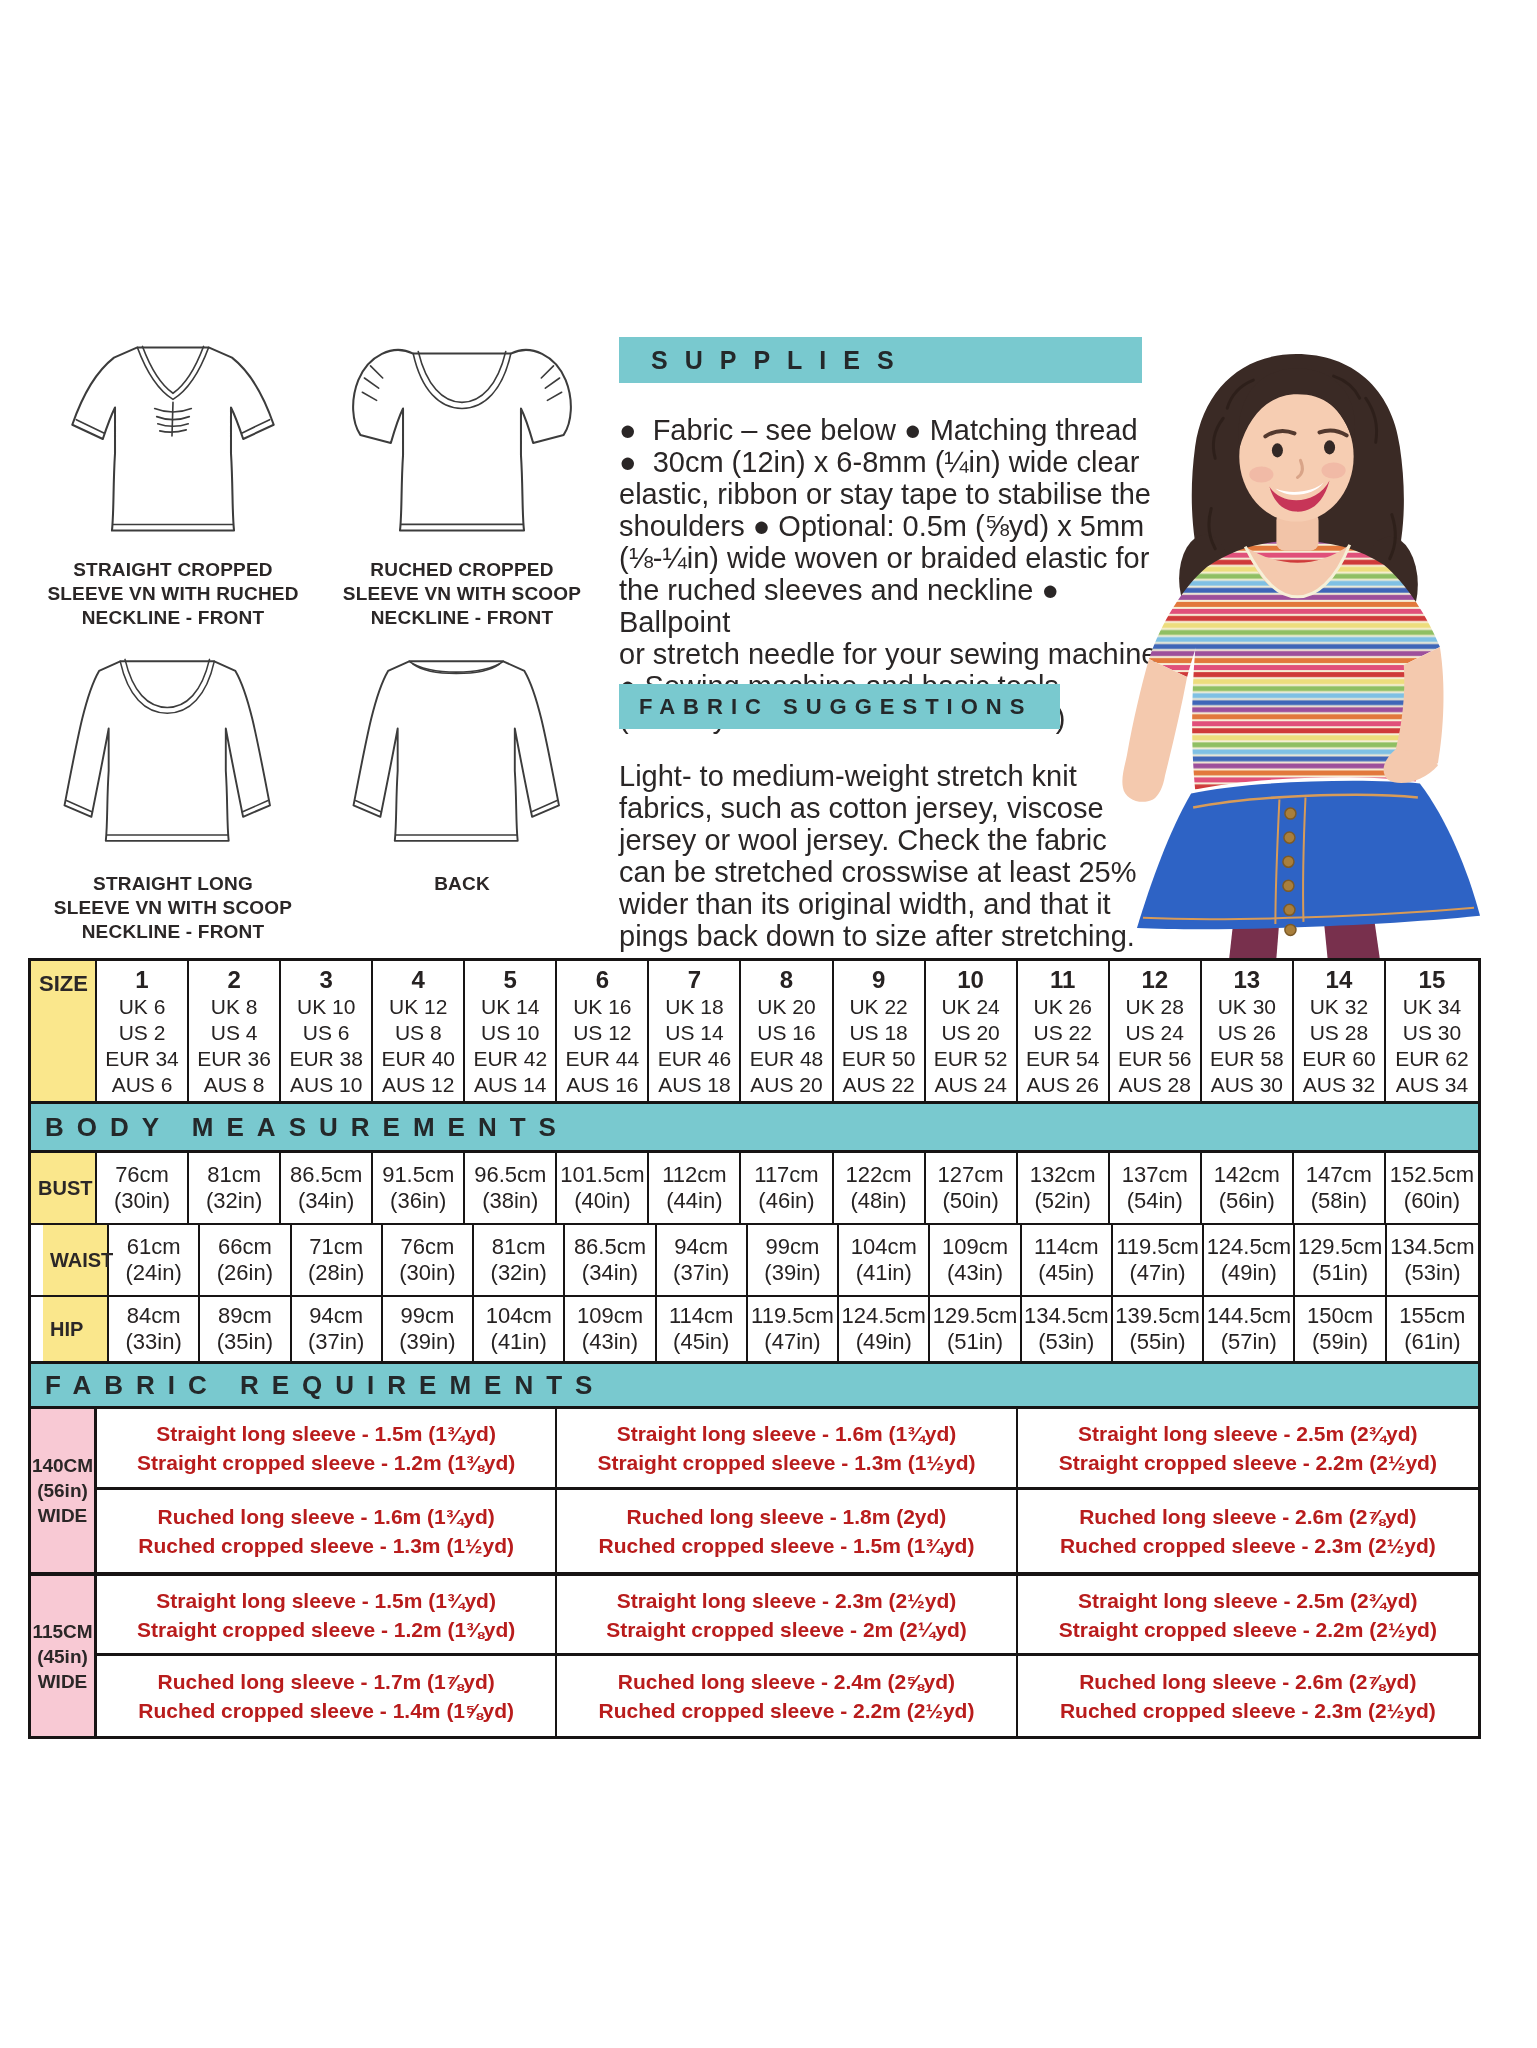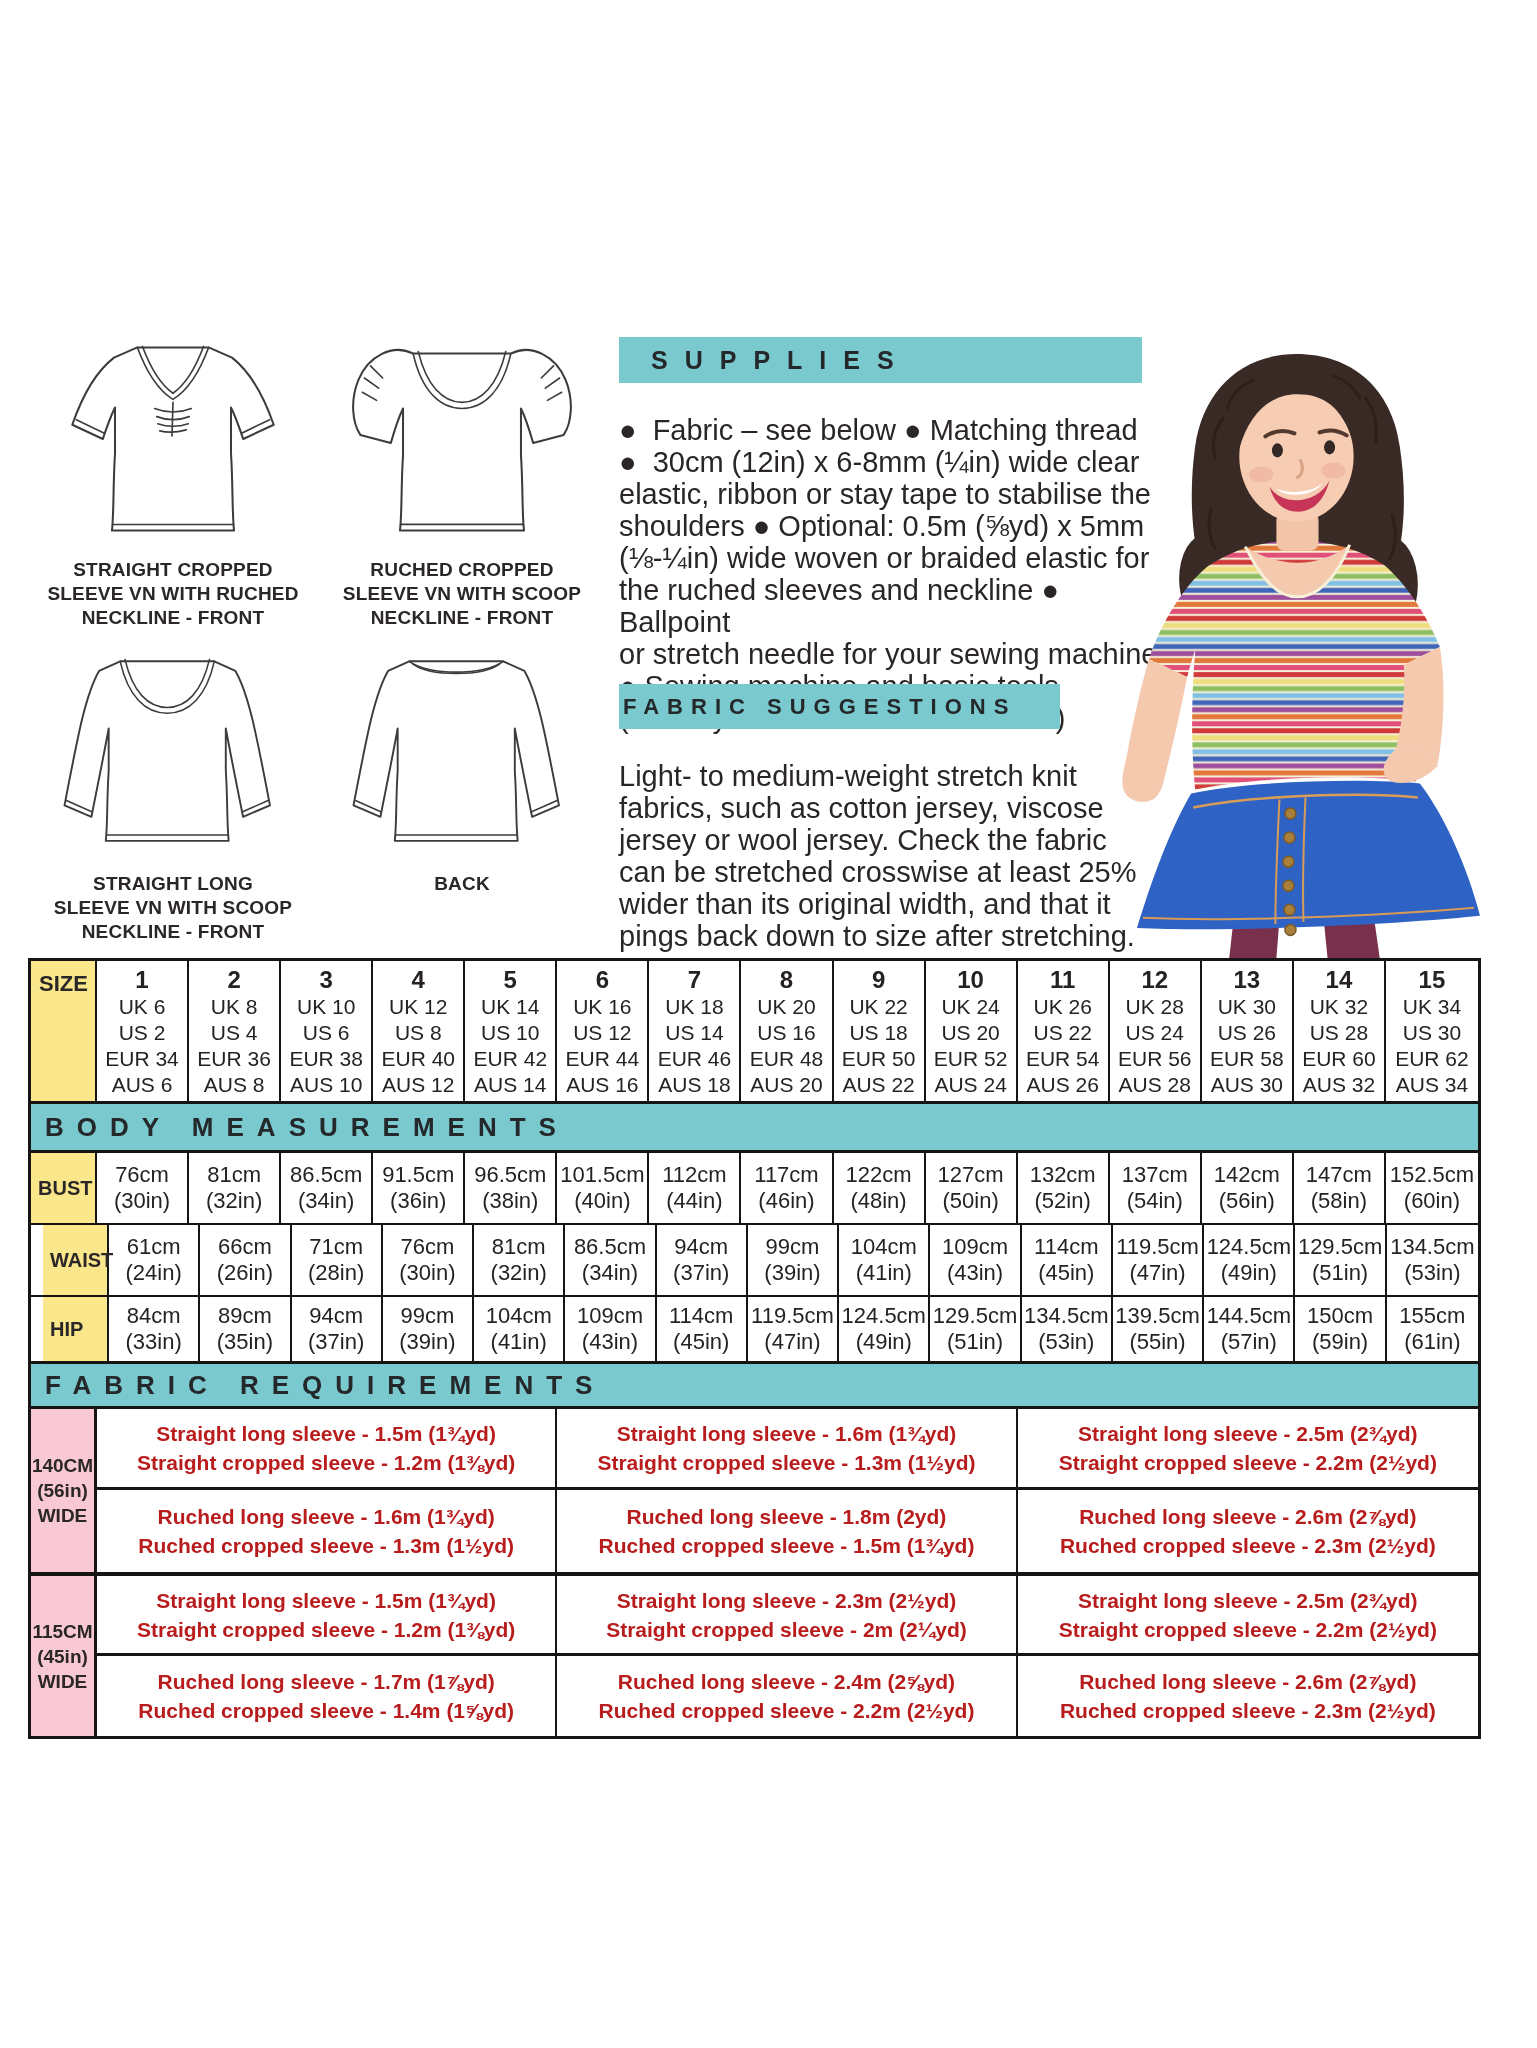--- a/index.html
+++ b/index.html
@@ -19,21 +19,21 @@
   .i-br{left:316px;top:644px;width:292px;}
   .line{fill:#ffffff;stroke:#3c3c3c;stroke-width:2;stroke-linejoin:round;stroke-linecap:round;}
   .det{fill:none;stroke:#3c3c3c;stroke-width:1.6;stroke-linecap:round;}
 
   
   .bar-head{position:absolute;background:#79c9cf;display:flex;align-items:center;
             font-weight:bold;color:#24282a;}
   .sup-head{left:619px;top:337px;width:523px;height:46px;font-size:25px;
             letter-spacing:17px;padding-left:32px;box-sizing:border-box;}
   .fs-head{left:619px;top:684px;width:441px;height:45px;font-size:22px;
-           letter-spacing:8px;padding-left:4px;box-sizing:border-box;}
+           letter-spacing:8px;padding-left:20px;box-sizing:border-box;}
   .body-text{position:absolute;font-size:29px;line-height:32px;color:#2a2626;margin-top:20px;}
   .sup-body{left:619px;top:394px;width:545px;}
   .fs-body{left:619px;top:740px;width:545px;}
 
   
   .photo{position:absolute;left:1082px;top:328px;width:455px;height:630px;}
 
   
   .big-table{position:absolute;left:28px;top:958px;width:1453px;
              border:3px solid #171414;box-sizing:border-box;background:#fff;}

